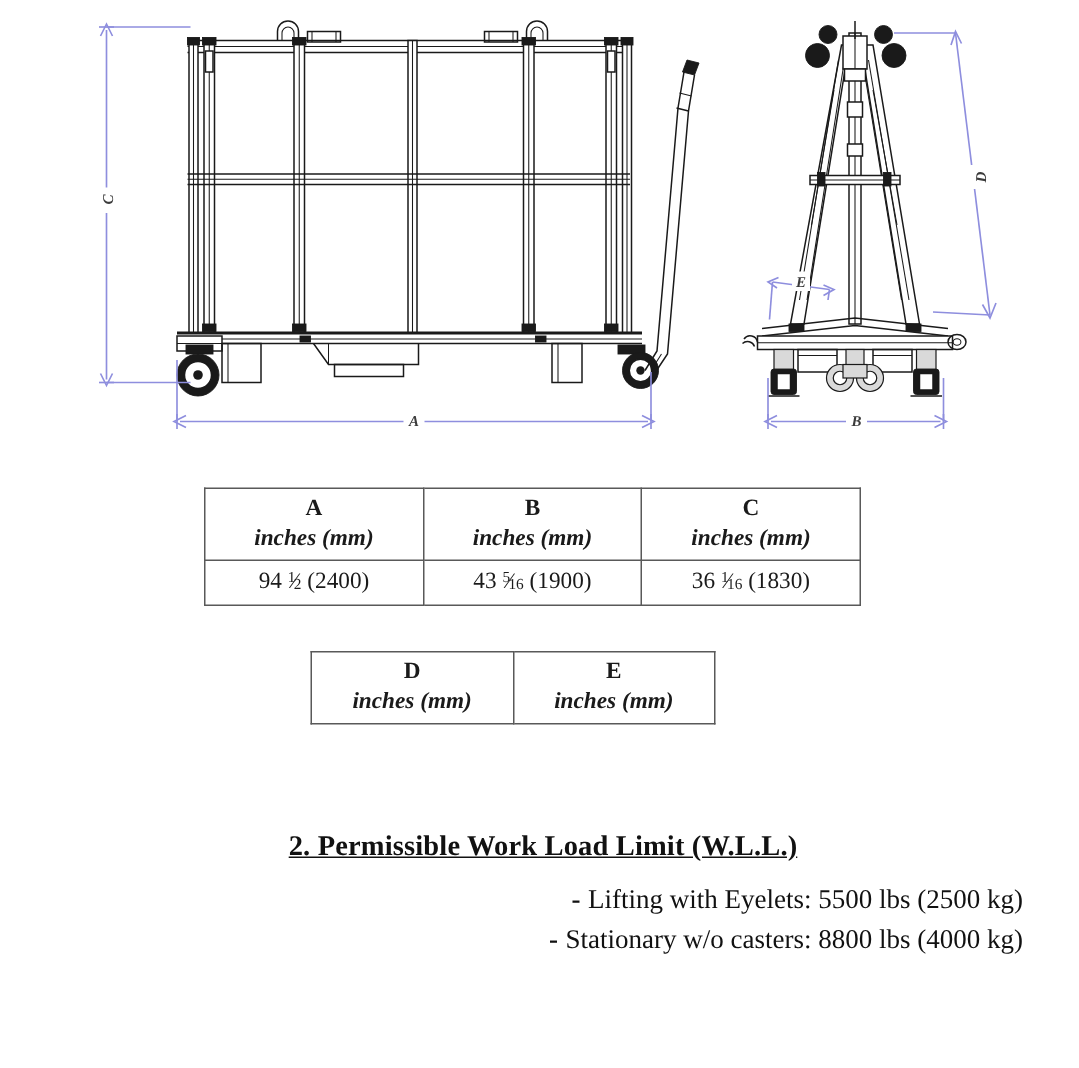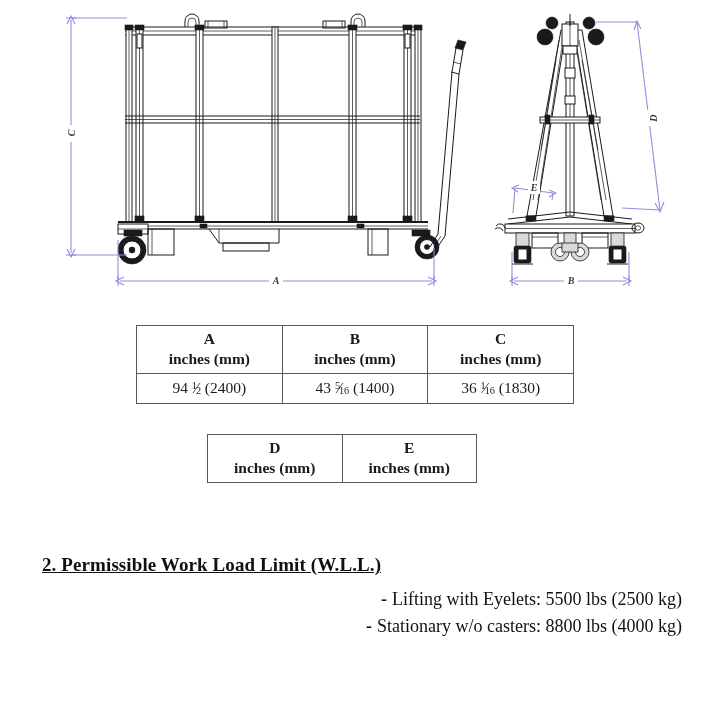--- a/index.html
+++ b/index.html
@@ -41,21 +41,21 @@
     padding: 0;
     font-size: 15.5px;
     color: #1a1a1a;
   }
   .spec-table .hdr-cell {
     font-weight: bold;
     line-height: 1.28;
     padding: 3px 8px 4px 8px;
   }
   .spec-table .hdr-letter { display: block; }
-  .spec-table .hdr-units { display: block; }
+  .spec-table .hdr-units { display: block; font-style: italic; }
   .spec-table .val-cell {
     font-weight: normal;
     padding: 5px 8px 6px 8px;
     white-space: nowrap;
     text-align: center;
   }
 
   #table-abc { left: 136px; top: 325px; width: 438px; }
   #table-abc td { width: 146px; }
   #table-de  { left: 207px; top: 434px; width: 270px; }
@@ -90,20 +90,21 @@
     top: 554px;
     width: 640px;
   }
   #wll-heading {
     font-size: 19px;
     font-weight: bold;
     text-decoration: underline;
     letter-spacing: 0.1px;
     margin: 0 0 10px 0;
     color: #111111;
+    text-align: center;
   }
   .wll-list {
     list-style: none;
     margin: 0;
     padding: 0 0 0 12px;
     text-align: right;
   }
   .wll-list li {
     font-size: 18px;
     line-height: 1.52;
@@ -422,21 +423,21 @@
     <td class="hdr-cell">
       <span class="hdr-letter">C</span>
       <span class="hdr-units">inches (mm)</span>
     </td>
   </tr>
   <tr>
     <td class="val-cell">
       <span>94</span>&nbsp;<span class="frac"><span class="num">1</span><span class="bar">⁄</span><span class="den">2</span></span>&nbsp;<span>(2400)</span>
     </td>
     <td class="val-cell">
-      <span>43</span>&nbsp;<span class="frac"><span class="num">5</span><span class="bar">⁄</span><span class="den">16</span></span>&nbsp;<span>(1400)</span>
+      <span>43</span>&nbsp;<span class="frac"><span class="num">5</span><span class="bar">⁄</span><span class="den">16</span></span>&nbsp;<span>(1900)</span>
     </td>
     <td class="val-cell">
       <span>36</span>&nbsp;<span class="frac"><span class="num">1</span><span class="bar">⁄</span><span class="den">16</span></span>&nbsp;<span>(1830)</span>
     </td>
   </tr>
 </tbody>
   </table>
 
 <table class="spec-table" id="table-de">
   <tbody>

